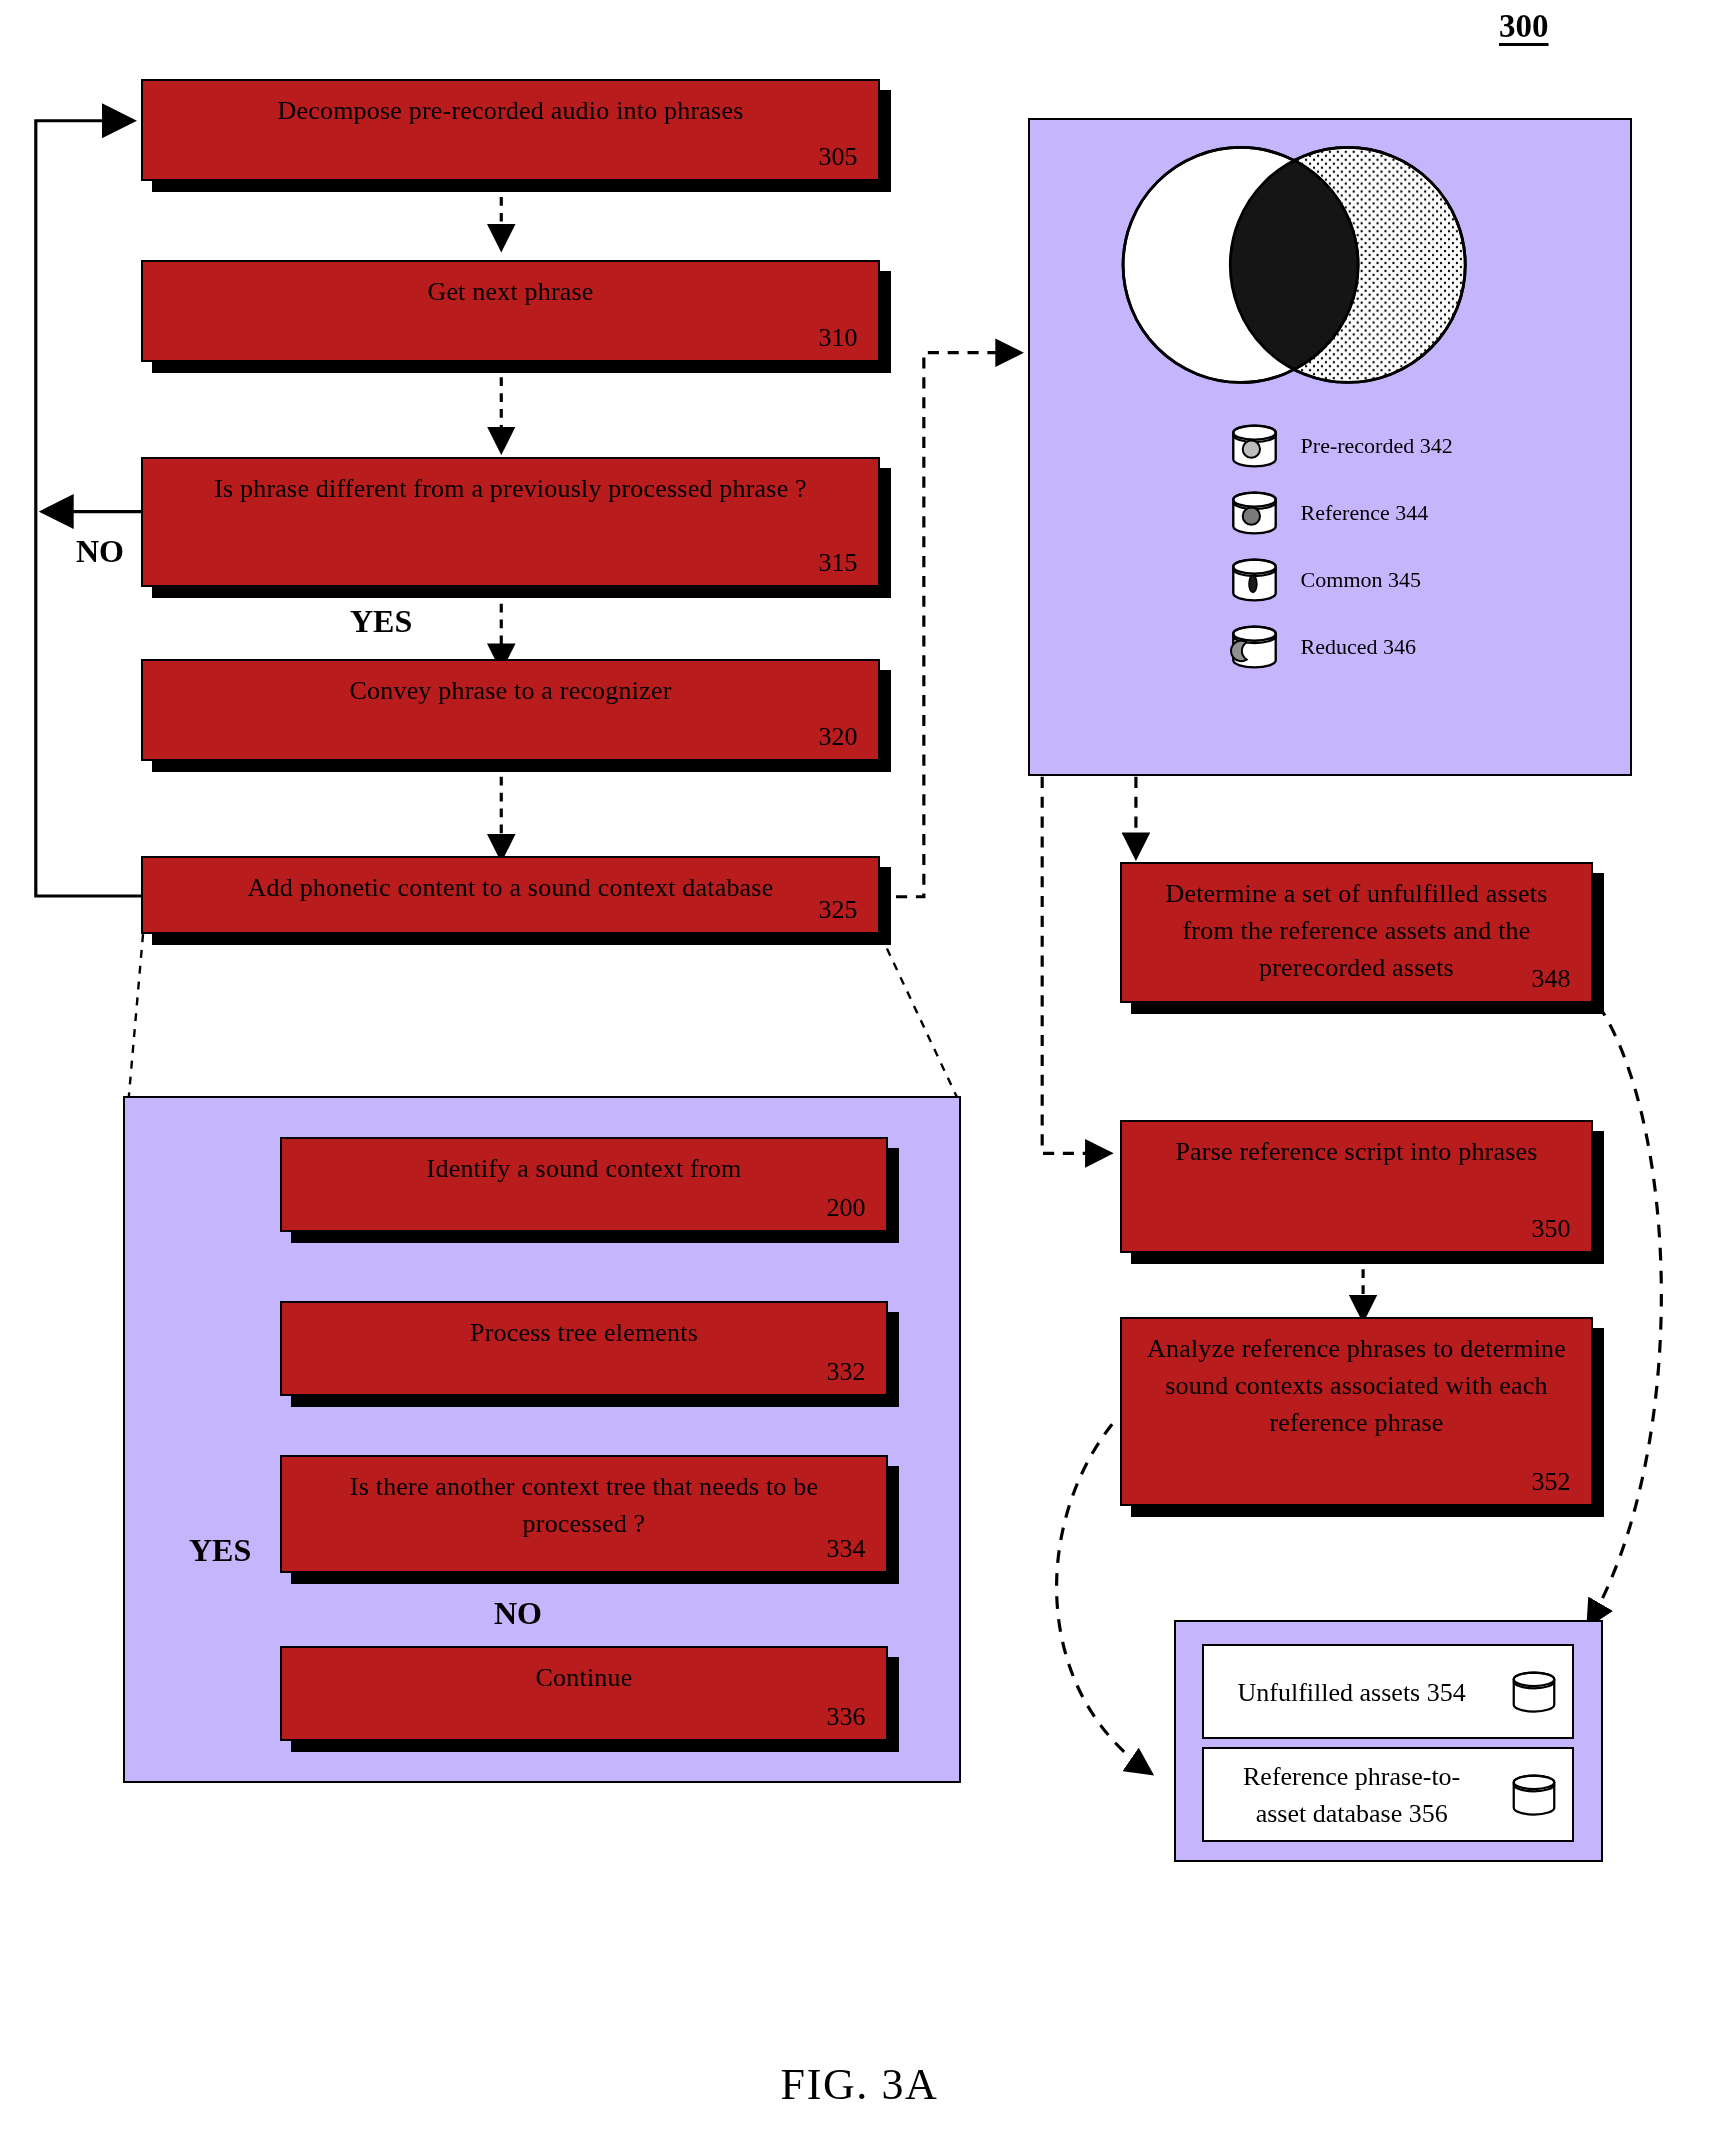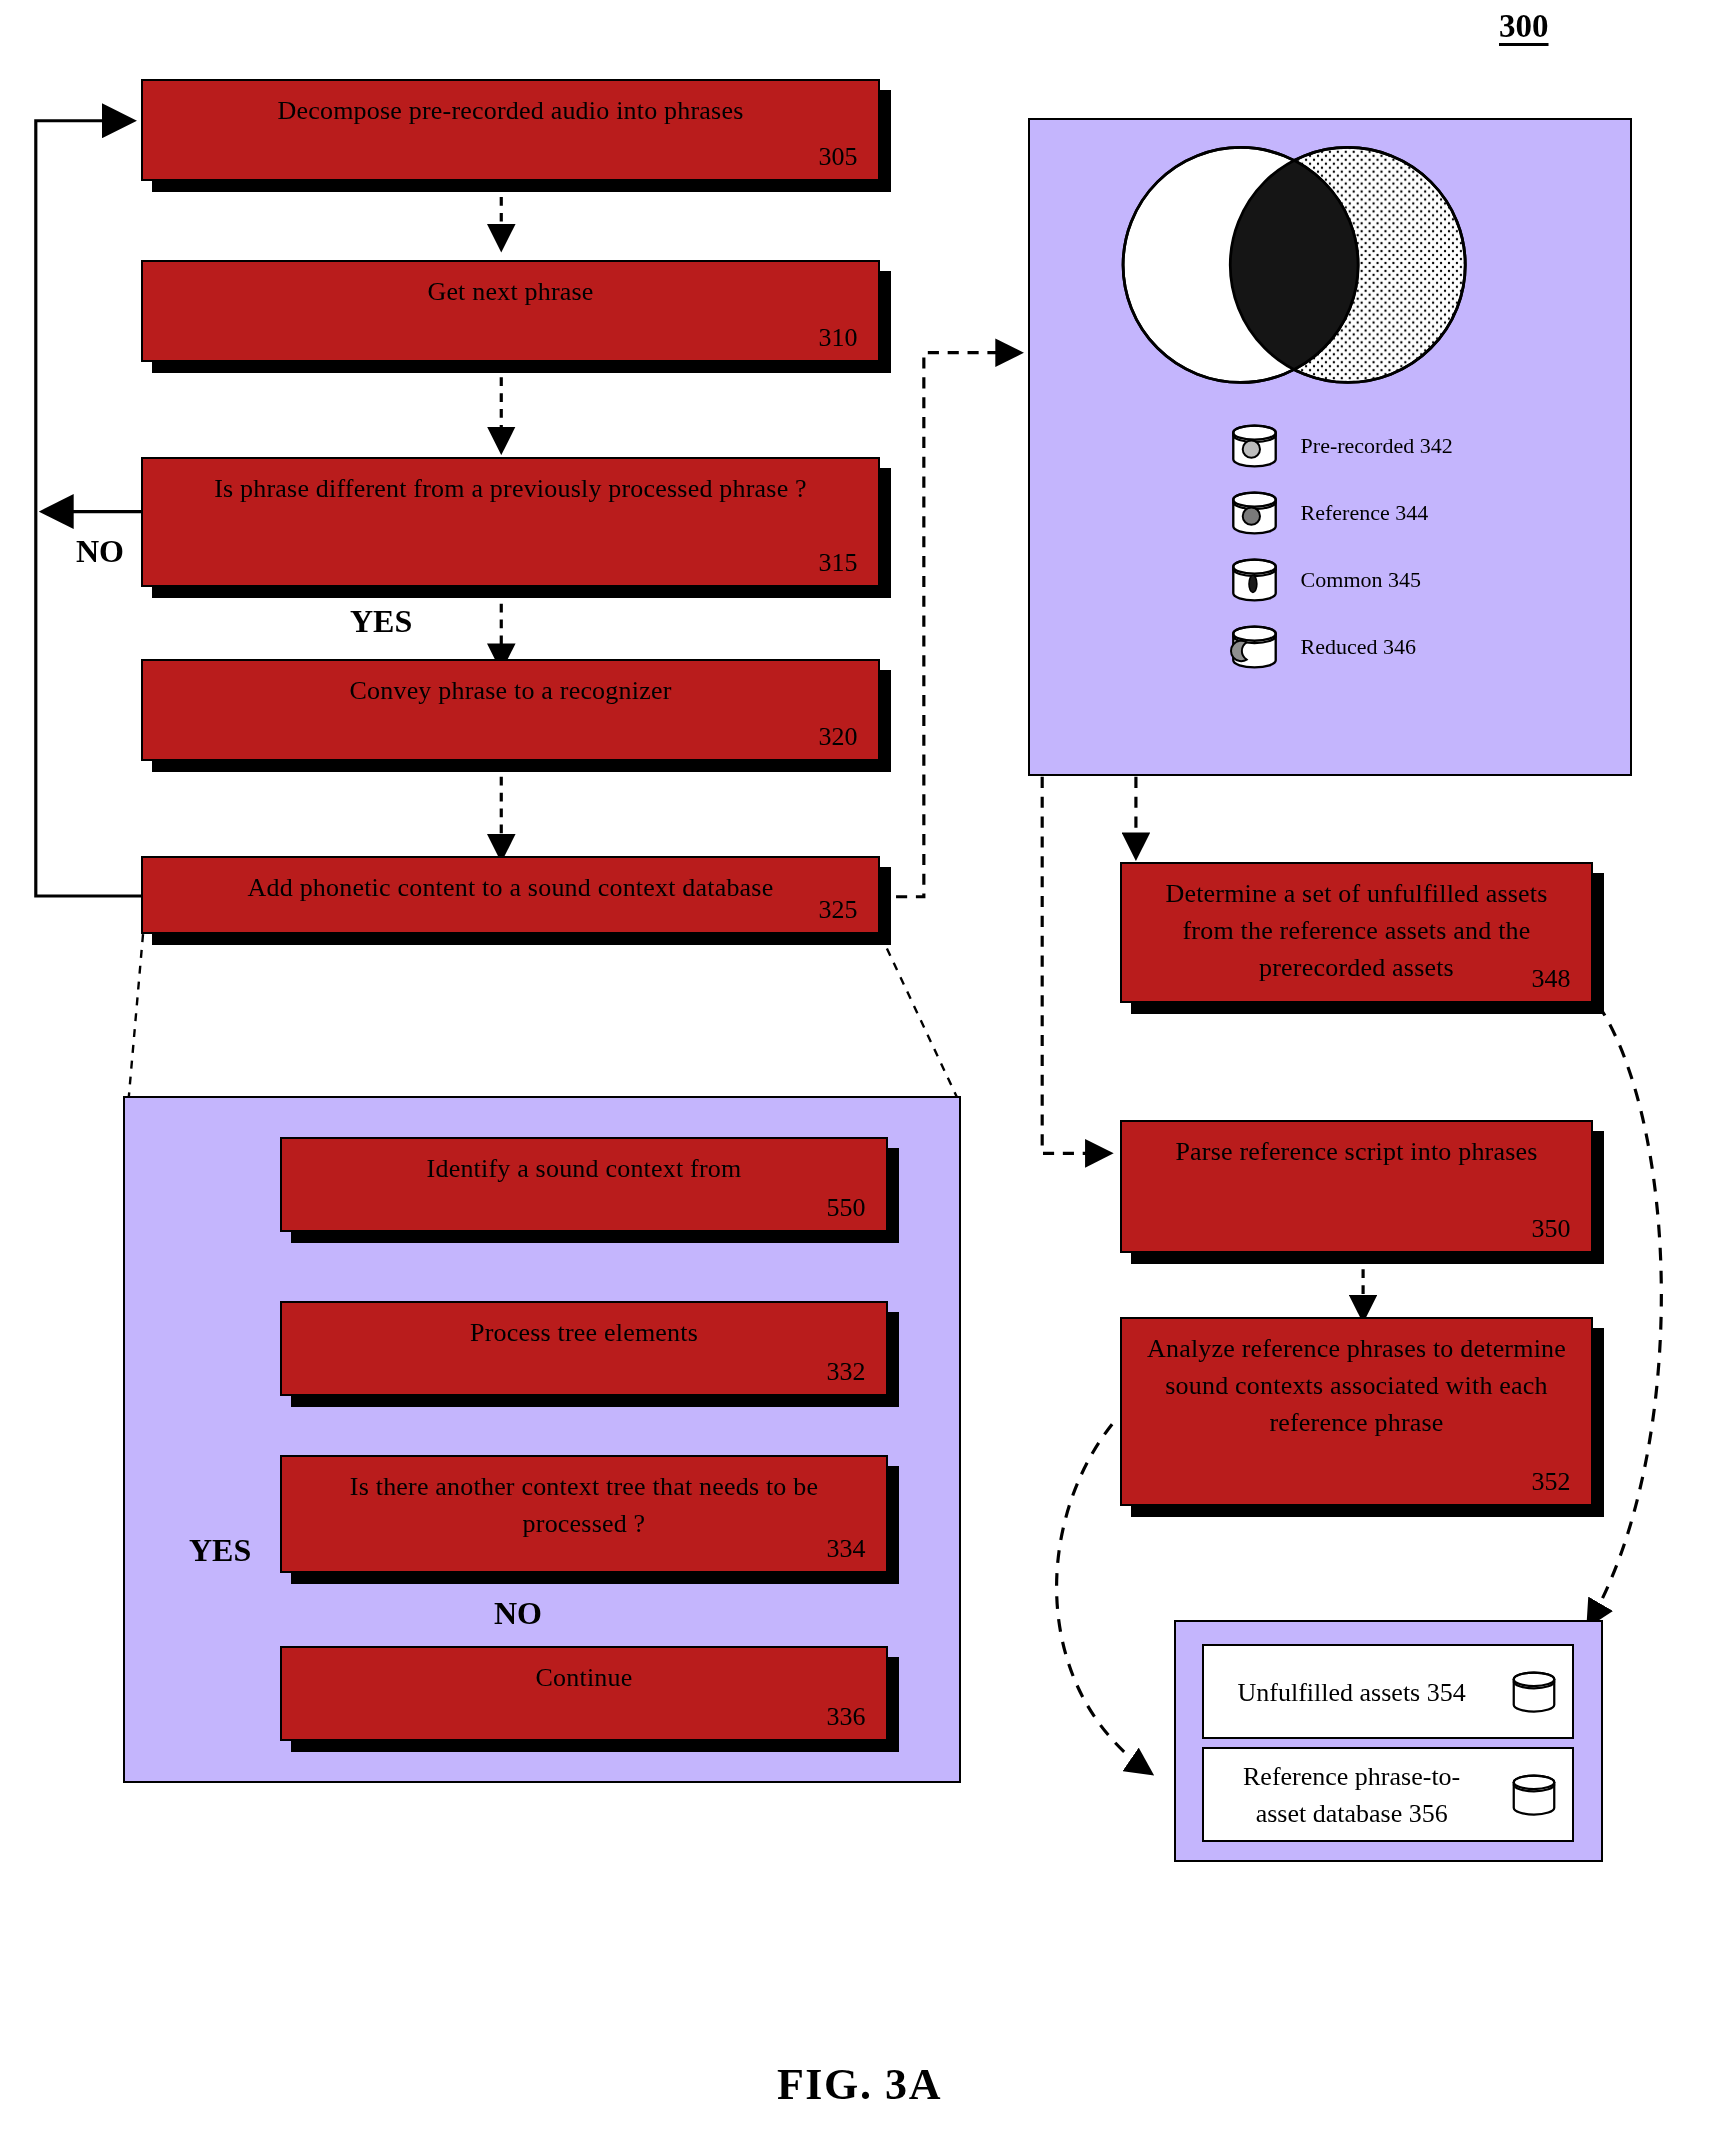--- a/index.html
+++ b/index.html
@@ -70,21 +70,21 @@
     position: absolute;
     font-weight: bold;
     font-size: 33px;
     text-decoration: underline;
     text-underline-offset: 5.6px;
   }
   #fig-caption {
     position: absolute;
     width: 1719px;
     text-align: center;
-    font-weight: bold;
+    font-weight: normal;
     font-size: 44px;
     letter-spacing: 1.6px;
   }
 
   
   .legend-row {
     position: absolute;
     display: flex;
     align-items: center;
     height: 46px;
@@ -197,21 +197,21 @@
     <div class="fnum">325</div>
   </div>
 
   <div class="flabel" style="left:76px; top:534px;">NO</div>
   <div class="flabel" style="left:350px; top:604px;">YES</div>
 
   <div class="plainbox" style="left:123px; top:1096px; width:838px; height:687px;"></div>
 
   <div class="fbox" style="left:280px; top:1137px; width:608px; height:95px;">
     <div class="ftext">Identify a sound context from</div>
-    <div class="fnum">550</div>
+    <div class="fnum">200</div>
   </div>
 
   <div class="fbox" style="left:280px; top:1301px; width:608px; height:95px;">
     <div class="ftext">Process tree elements</div>
     <div class="fnum">332</div>
   </div>
 
   <div class="fbox" style="left:280px; top:1455px; width:608px; height:118px;">
     <div class="ftext">Is there another context tree that needs to be processed ?</div>
     <div class="fnum">334</div>

